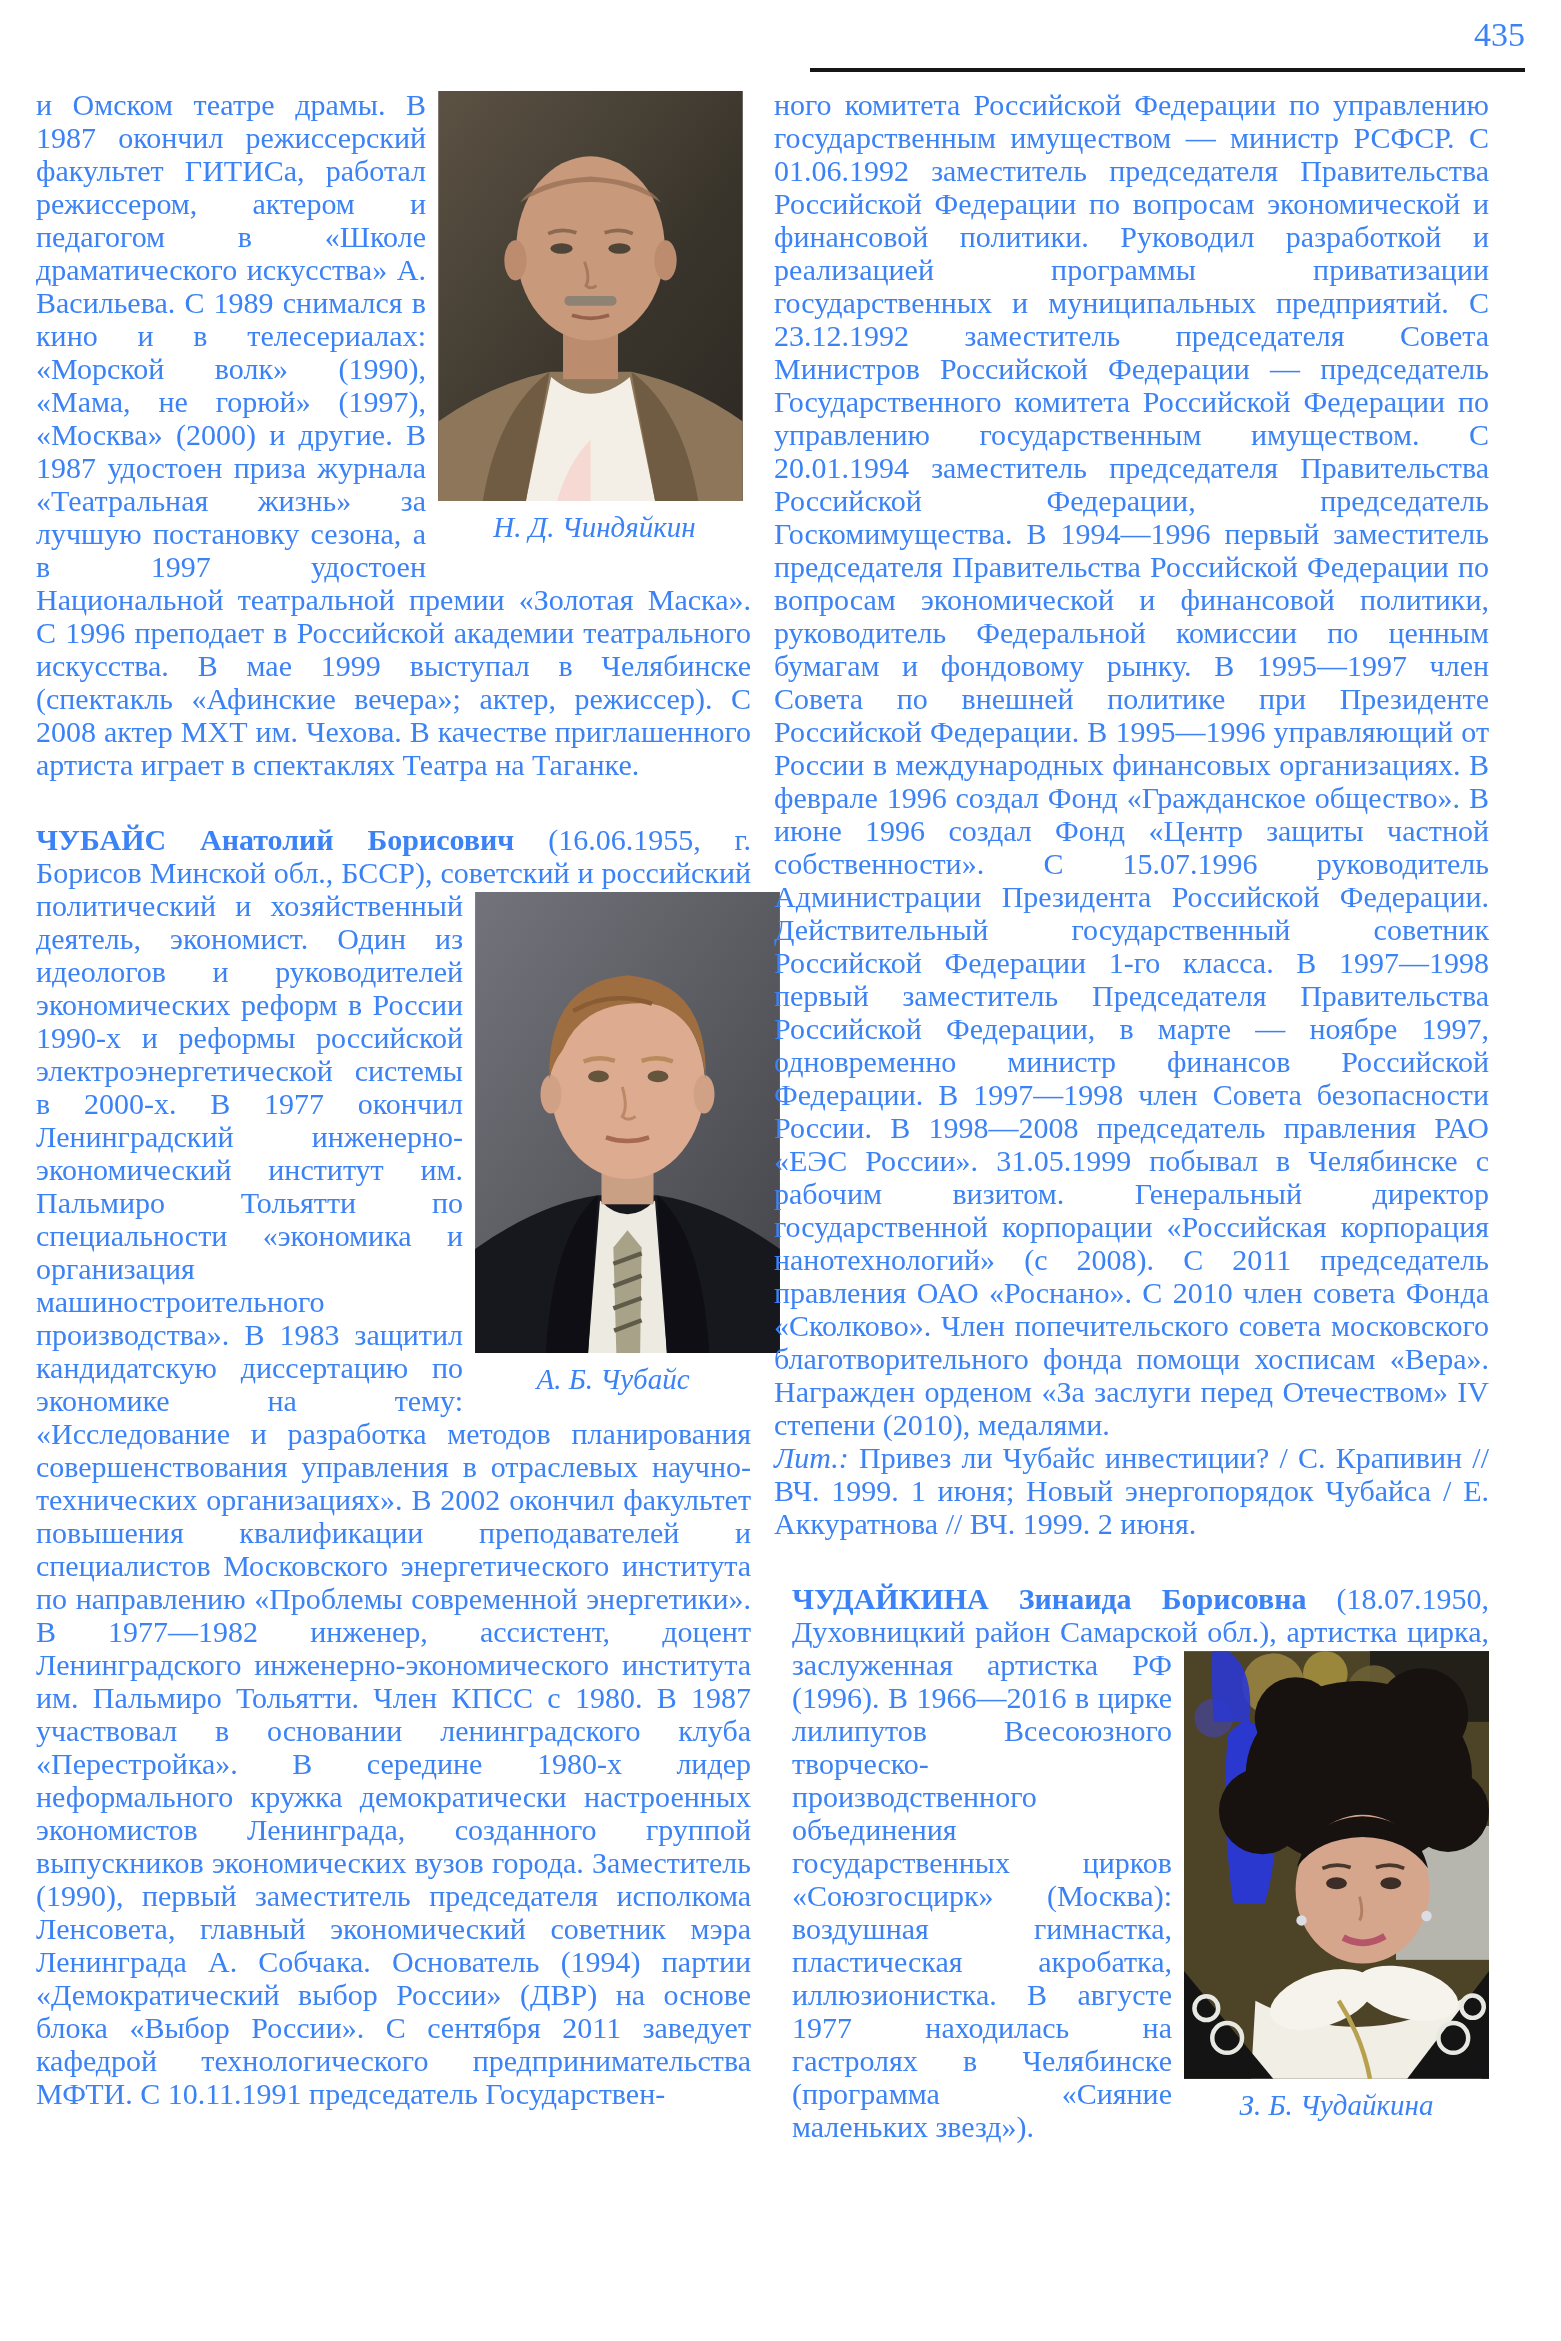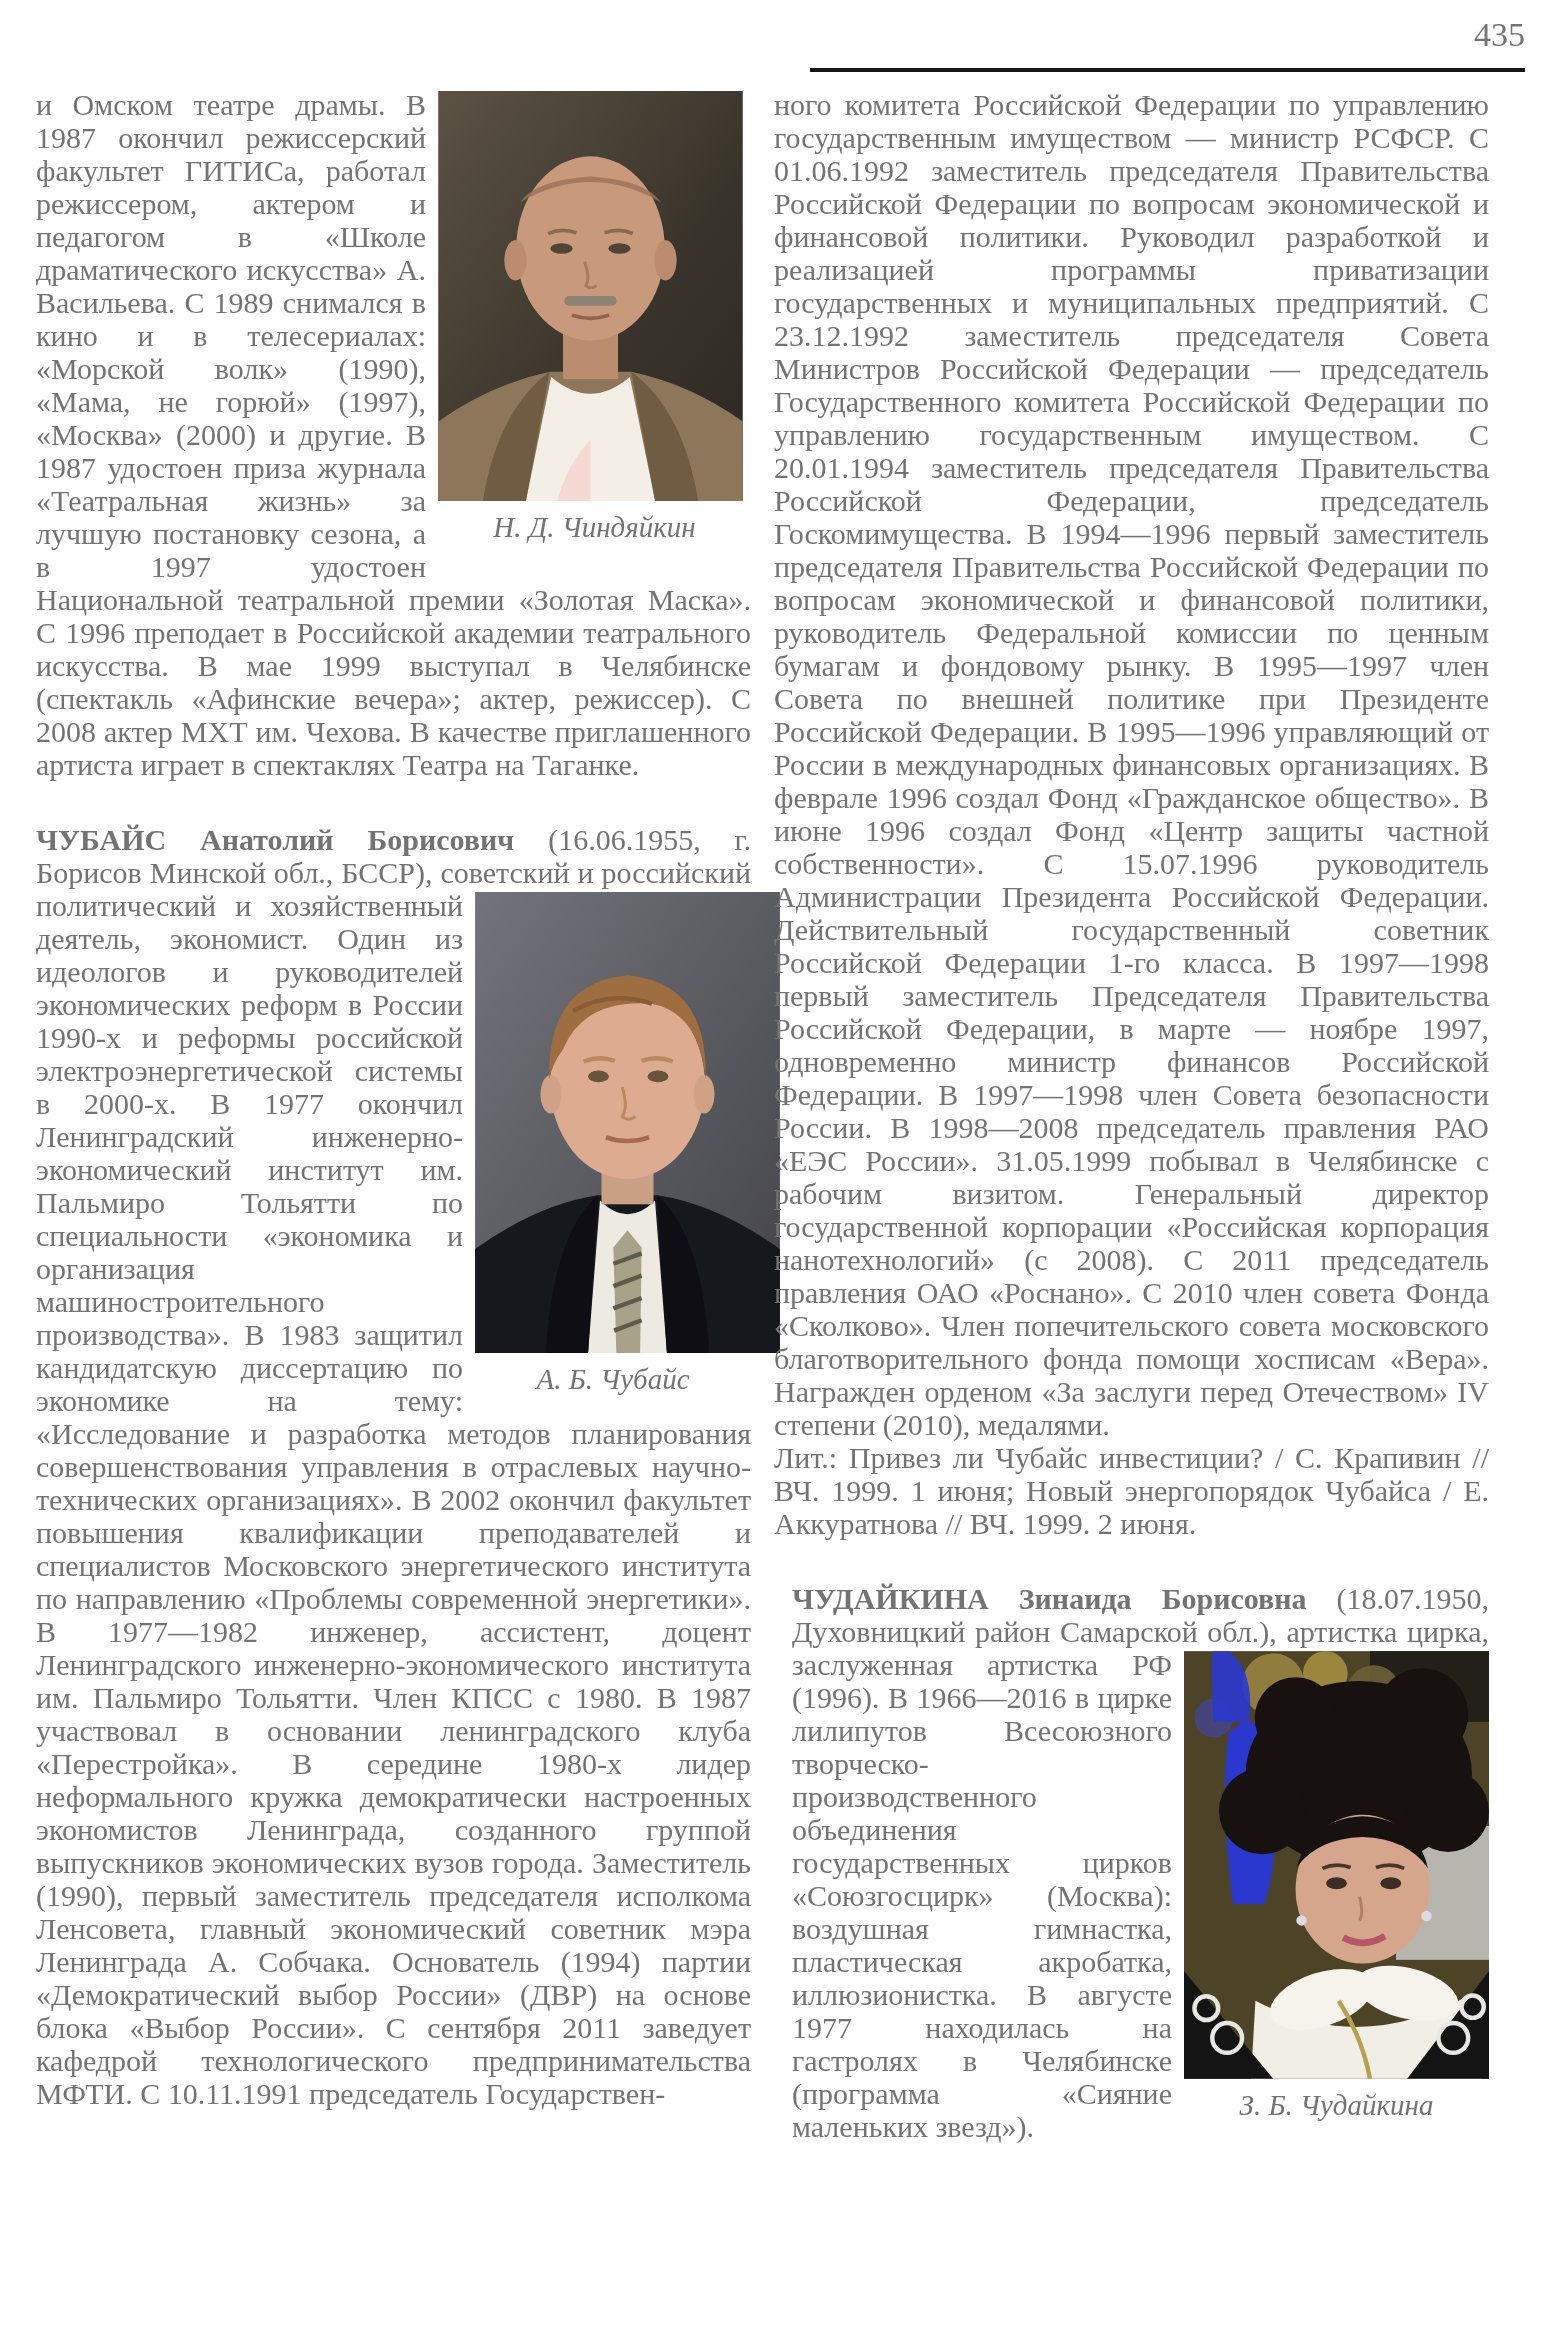--- a/index.html
+++ b/index.html
@@ -1,21 +1,21 @@
 <!DOCTYPE html>
 <html lang="ru" style="font-size:12px"><head>
 <meta charset="utf-8">
 <style>
   html, body { margin: 0; padding: 0; background: #ffffff; }
   .page {
     position: relative;
     width: 1561px;
     height: 2342px;
     background: #ffffff;
-    color: #737373;
+    color: #3b82f6;
     font-family: "Liberation Serif", "DejaVu Serif", serif;
     overflow: hidden;
   }
   .pagenum {
     position: absolute;
     top: 15px;
     right: 36px;
     font-size: 34px;
     line-height: 39px;
   }
@@ -34,21 +34,21 @@
     font-size: 30px;
     line-height: 33px;
     text-align: justify;
   }
   .col-left  { left: 36px; }
   .col-right { left: 774px; }
   .para { margin: 0; }
   .entry-chubais   { margin-top: 42px; }
   .entry-chudaykina{ margin-top: 42px; margin-left: 18px; }
   .headword { font-weight: bold; }
-  .lit-label { }
+  .lit-label { font-style: italic; }
   .figwrap {
     float: right;
     margin: 3px 0 10.4px 12px;
     text-align: center;
   }
   .figwrap svg { display: block; }
   .figcap {
     display: block;
     font-style: italic;
     font-size: 29px;

